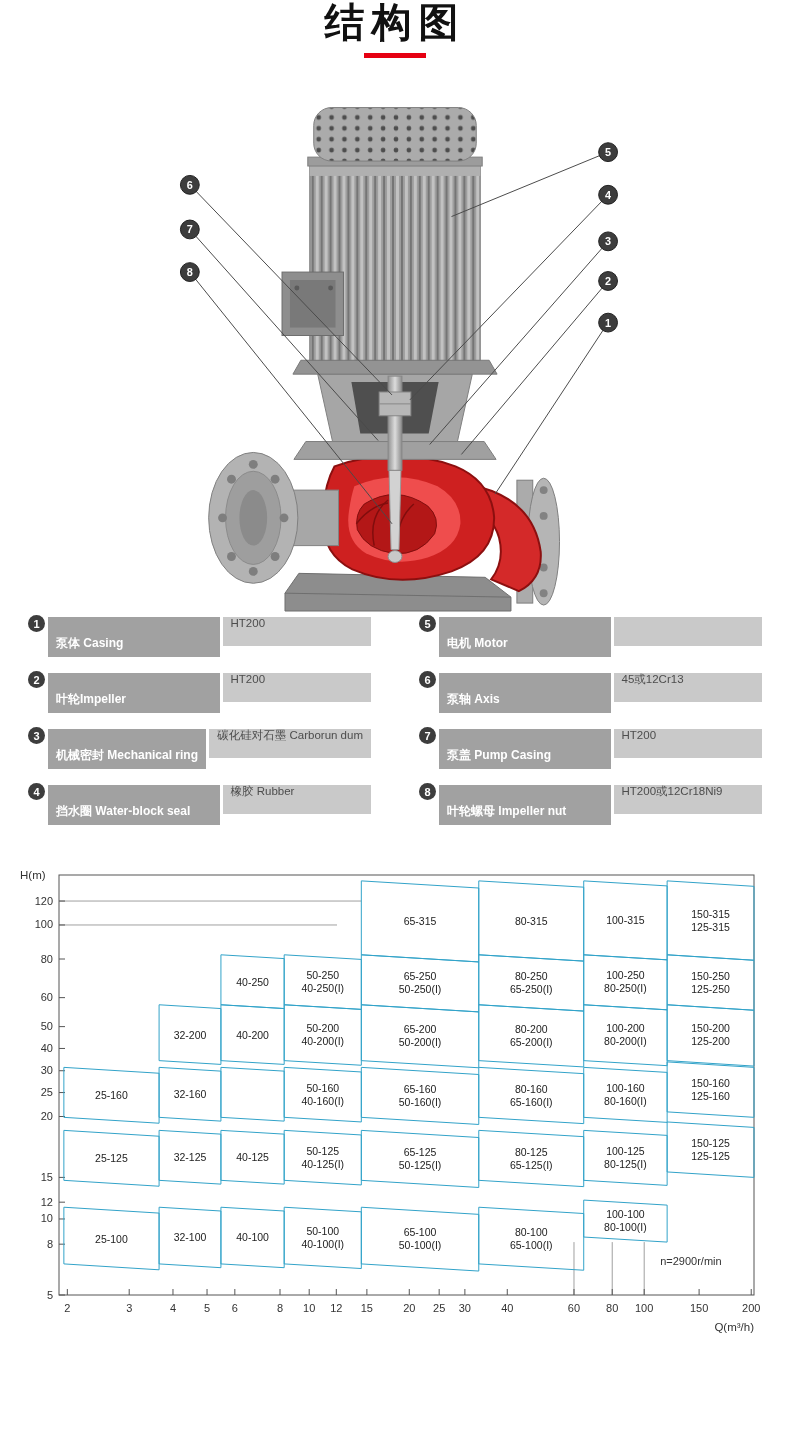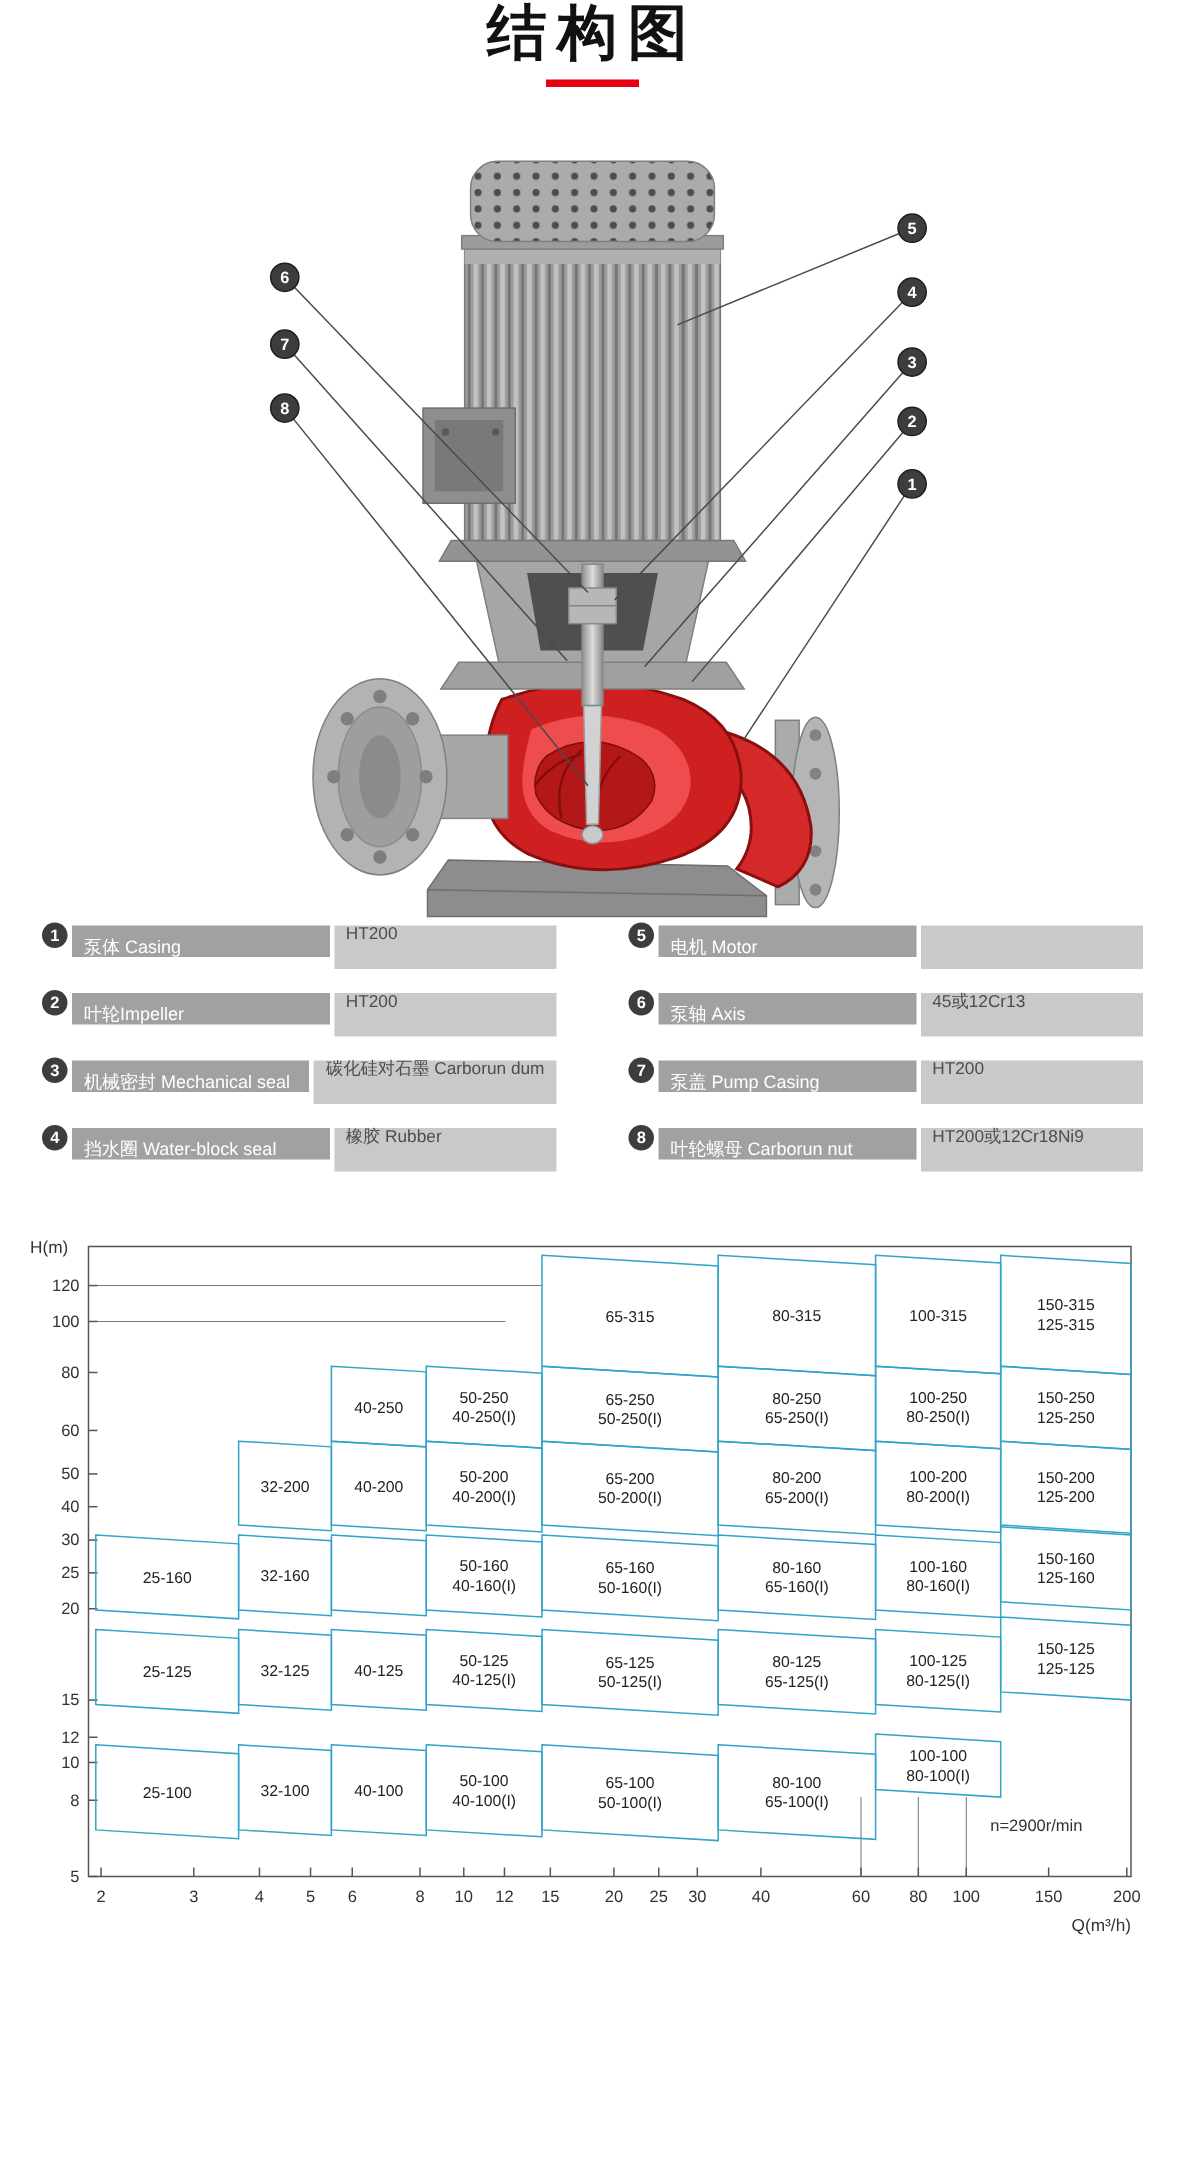--- a/index.html
+++ b/index.html
@@ -8,21 +8,21 @@
   .title-block{text-align:center;}
   .section-title{font-size:40px;font-weight:bold;color:#111;letter-spacing:7px;line-height:1.1;}
   .red-bar{width:62px;height:5px;background:#e60012;margin:9px auto 0;}
   .diagram-wrap{width:790px;height:555px;}
   .parts{display:grid;grid-template-columns:1fr 1fr;column-gap:48px;padding:0 28px;margin-top:4px;}
   .part-row{display:flex;align-items:flex-start;margin-bottom:16px;}
   .part-num{flex:0 0 17px;width:17px;height:17px;border-radius:50%;background:#3d3d3d;color:#fff;
             font-size:11px;font-weight:bold;display:flex;align-items:center;justify-content:center;
             margin-right:3px;margin-top:-2px;}
   .part-name{flex:1.08;background:#a1a1a1;color:#fff;font-size:12px;line-height:13px;
-             padding:8px 8px;height:21px;box-sizing:border-box;white-space:nowrap;}
+             padding:20px 8px;height:21px;box-sizing:border-box;white-space:nowrap;font-weight:bold;}
   .part-mat{flex:0.92;background:#c9c9c9;color:#4d4d4d;font-size:11.5px;line-height:13px;
             padding:0 8px;height:29px;box-sizing:border-box;margin-left:3px;white-space:nowrap;}
   .chart-wrap{margin-top:22px;padding-left:14px;}
   svg text{font-family:"Liberation Sans",sans-serif;}
 </style>
 </head>
 <body>
 
 <div class="page">
 
@@ -136,21 +136,21 @@
           <span class="part-name">泵体 Casing</span>
           <span class="part-mat">HT200</span>
         </div>
         <div class="part-row">
           <span class="part-num">2</span>
           <span class="part-name">叶轮Impeller</span>
           <span class="part-mat">HT200</span>
         </div>
         <div class="part-row">
           <span class="part-num">3</span>
-          <span class="part-name">机械密封 Mechanical seal</span>
+          <span class="part-name">机械密封 Mechanical ring</span>
           <span class="part-mat">碳化硅对石墨 Carborun dum</span>
         </div>
         <div class="part-row">
           <span class="part-num">4</span>
           <span class="part-name">挡水圈 Water-block seal</span>
           <span class="part-mat">橡胶 Rubber</span>
         </div>
       </div>
     <div id="parts-right">
         <div class="part-row">
@@ -163,21 +163,21 @@
           <span class="part-name">泵轴 Axis</span>
           <span class="part-mat">45或12Cr13</span>
         </div>
         <div class="part-row">
           <span class="part-num">7</span>
           <span class="part-name">泵盖 Pump Casing</span>
           <span class="part-mat">HT200</span>
         </div>
         <div class="part-row">
           <span class="part-num">8</span>
-          <span class="part-name">叶轮螺母 Carborun nut</span>
+          <span class="part-name">叶轮螺母 Impeller nut</span>
           <span class="part-mat">HT200或12Cr18Ni9</span>
         </div>
       </div>
   </div>
 
 
   <div class="chart-wrap">
     <svg id="chart-svg" width="755" height="478" viewBox="0 0 755 478">
         <rect x="45" y="12" width="695" height="420" fill="none" stroke="#555"></rect>
         <line x1="45" y1="38.04" x2="347.325" y2="38.04" stroke="#777" stroke-width="0.7"></line>

